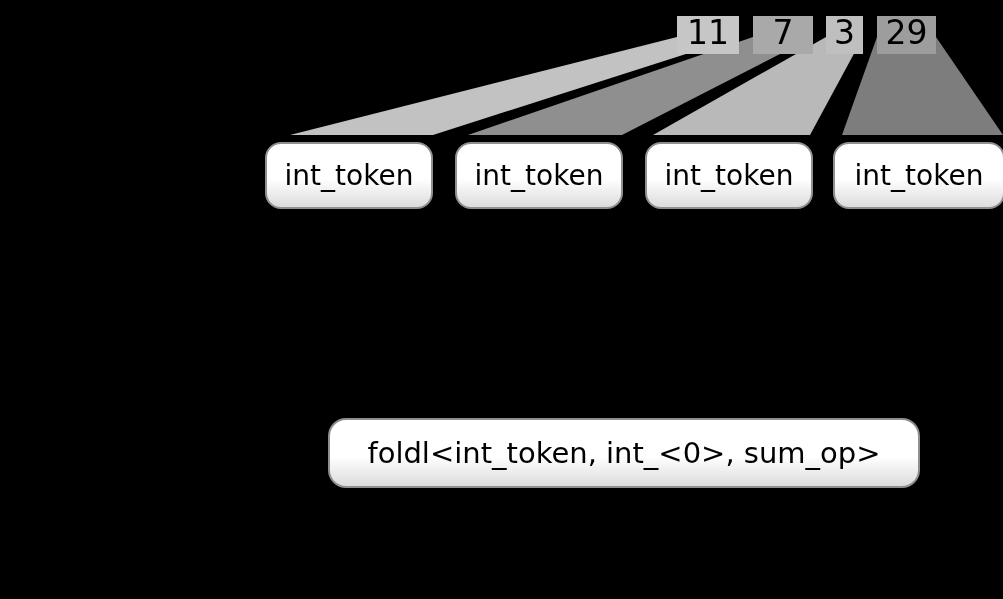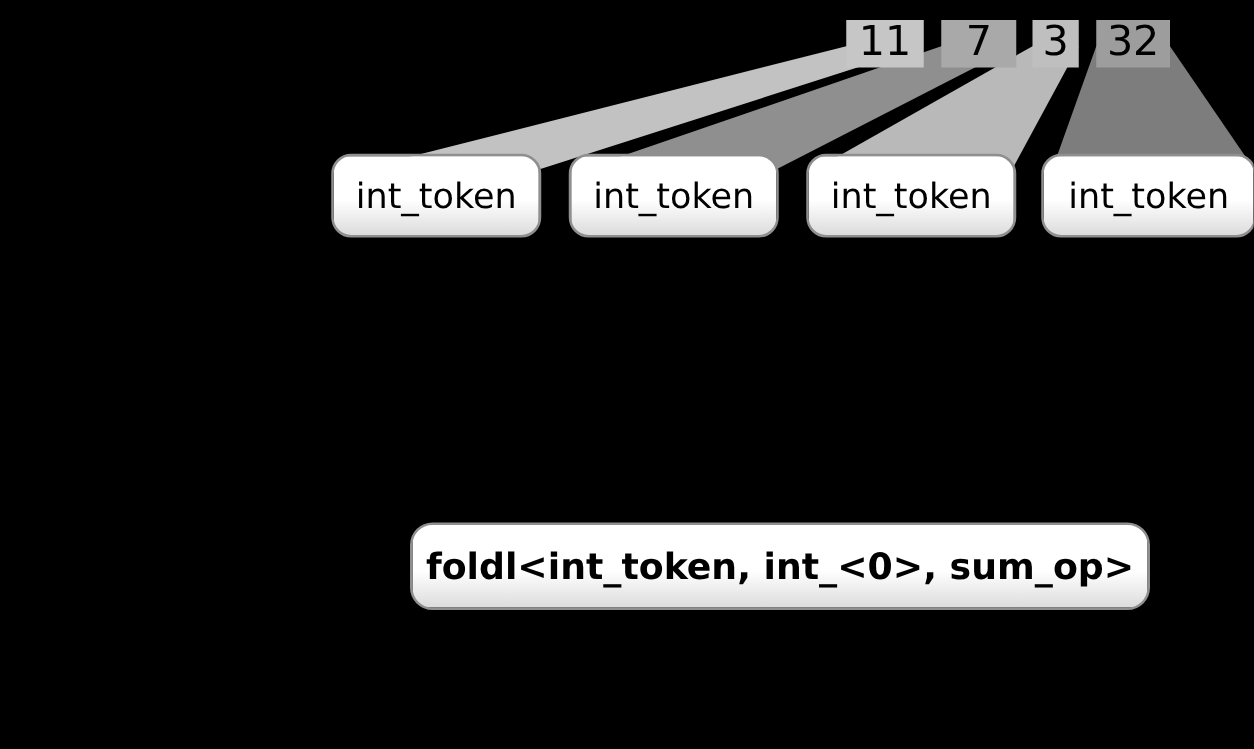--- a/index.html
+++ b/index.html
@@ -20,24 +20,24 @@
   .node {
     position:absolute;
     height:67px;
     border:2px solid #8f8f8f;
     border-radius:16px;
     background:linear-gradient(#ffffff 55%, #dcdcdc 100%);
     display:flex; align-items:center; justify-content:center;
     font-size:28px; color:#000;
     white-space:nowrap;
   }
-  .token-node { top:123px; width:168px; }
+  .token-node { top:142px; width:168px; }
   .parser-node {
     top:418px; left:328px; width:592px; height:70px;
-    border-radius:18px; font-size:29px;font-weight:bold;
+    border-radius:18px; font-size:29px;
   }
 </style>
 </head>
 <body>
 
 <div class="stage">
 
   <svg class="beams" viewBox="0 0 1003 599">
     <polygon points="677,37 739,37 433,135 290,135" fill="#c2c2c2"></polygon>
     <polygon points="753,37 813,37 622,135 468,135" fill="#8f8f8f"></polygon>
@@ -48,21 +48,21 @@
   <div class="src-token" style="left: 677px; width: 62px; background: rgb(198, 198, 198);">
     <span>11</span>
   </div>
   <div class="src-token" style="left: 753px; width: 60px; background: rgb(169, 169, 169);">
     <span>7</span>
   </div>
   <div class="src-token" style="left: 826px; width: 37px; background: rgb(191, 191, 191);">
     <span>3</span>
   </div>
   <div class="src-token" style="left: 877px; width: 59px; background: rgb(157, 157, 157);">
-    <span>32</span>
+    <span>29</span>
   </div>
 
   <div class="node token-node" style="left:265px;">
     <span>int_token</span>
   </div>
   <div class="node token-node" style="left:455px;">
     <span>int_token</span>
   </div>
   <div class="node token-node" style="left:645px;">
     <span>int_token</span>

